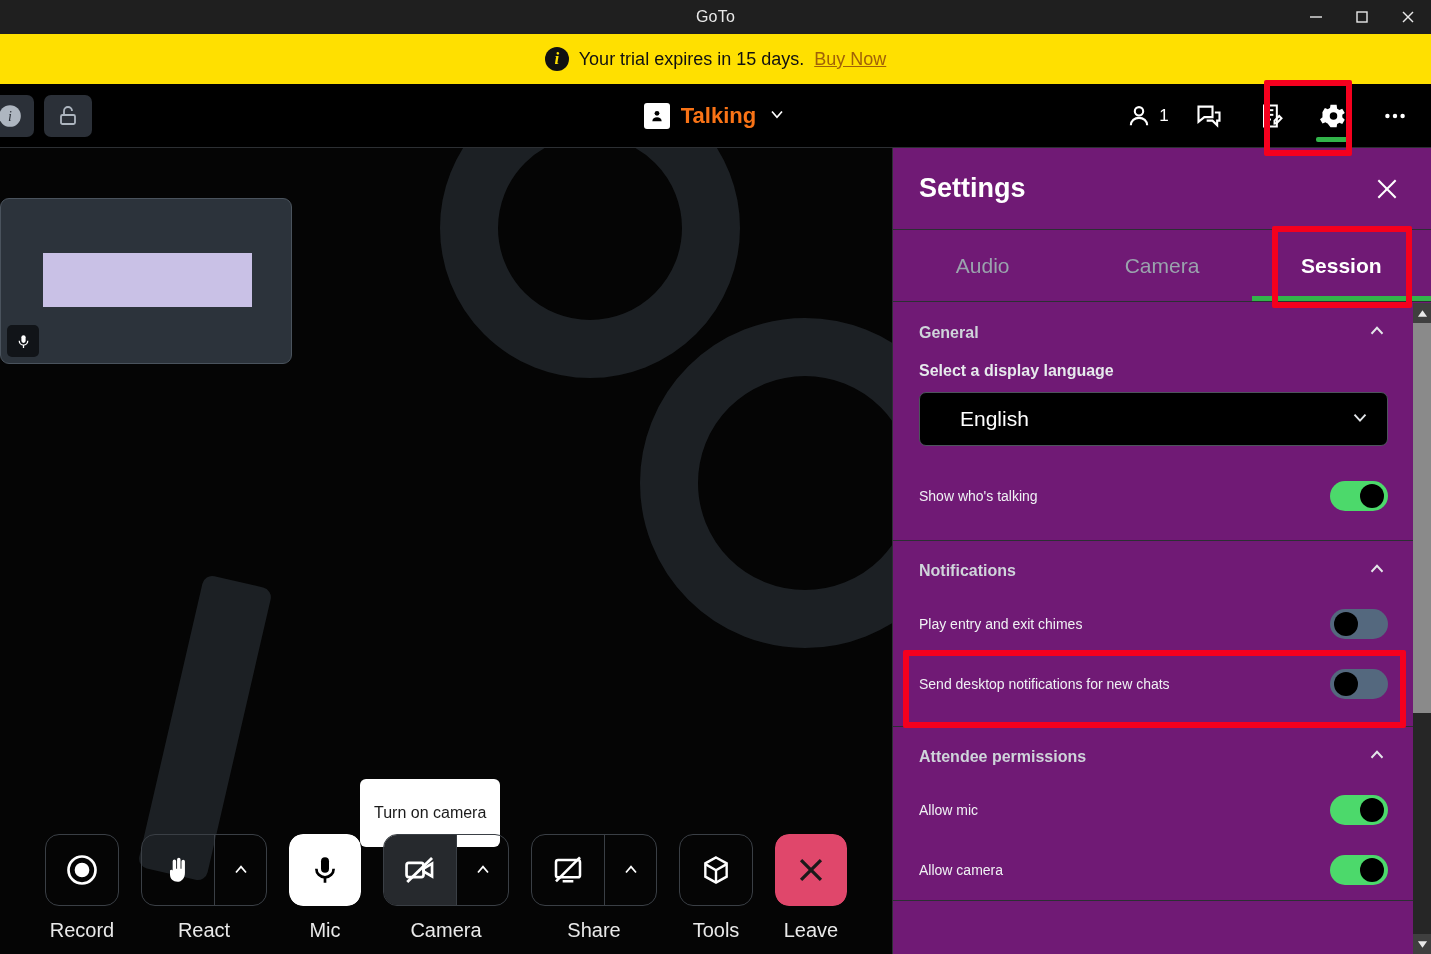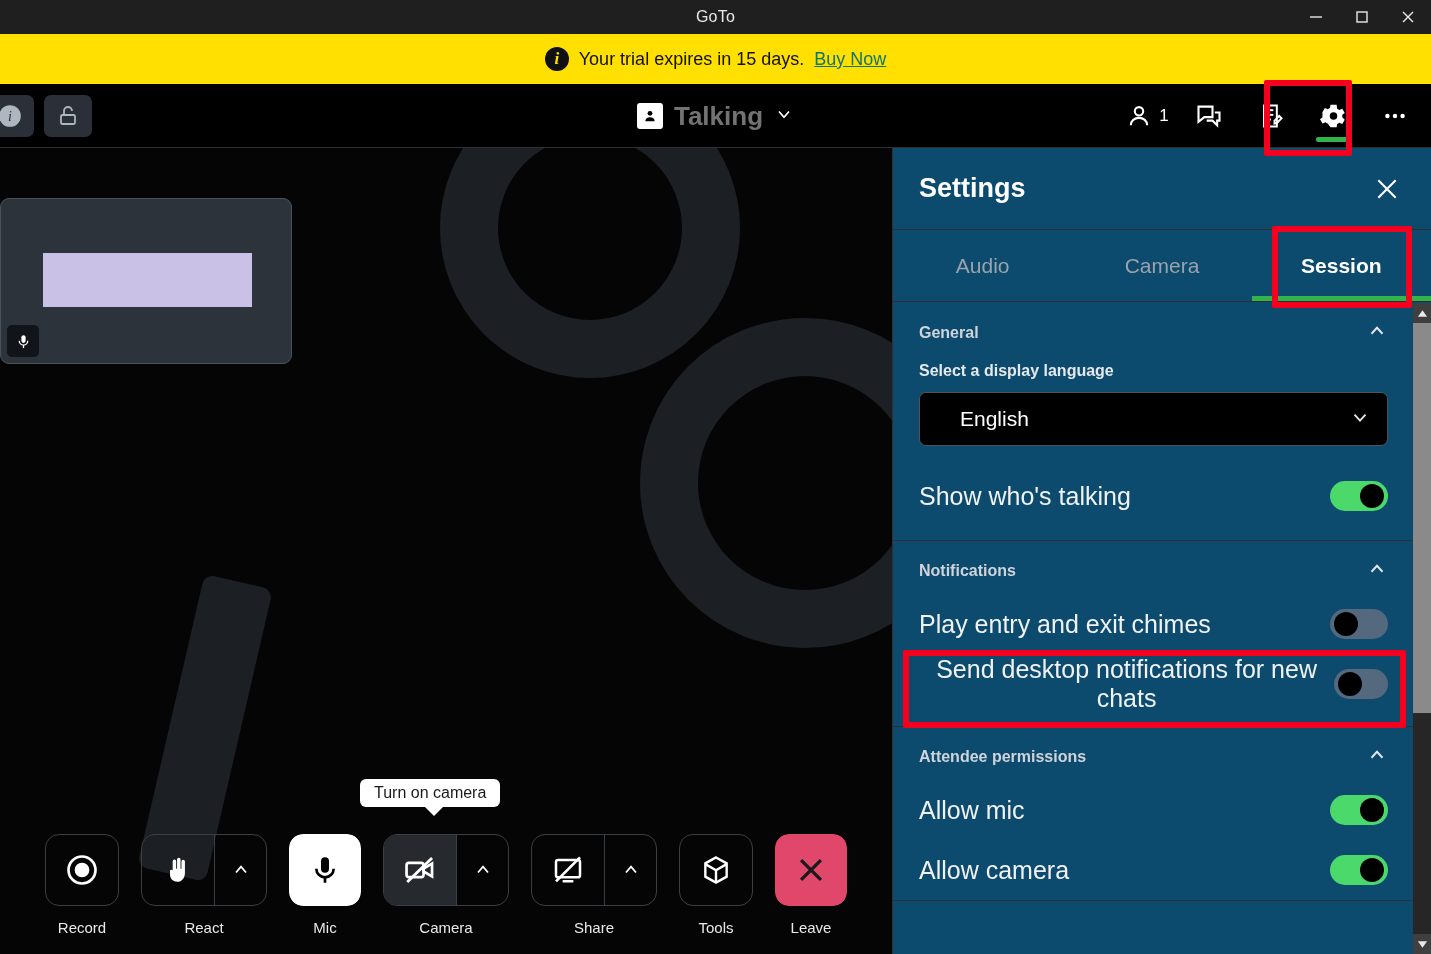--- a/index.html
+++ b/index.html
@@ -27,21 +27,21 @@
   .banner{
     position:absolute; left:0; top:34px; width:1431px; height:50px;
     background:#FFE000; display:flex; align-items:center; justify-content:center;
     gap:10px; color:#111; font-size:18px;
   }
   .banner-info{
     width:24px; height:24px; border-radius:50%; background:#111; color:#FFE000;
     display:flex; align-items:center; justify-content:center;
     font-family:"Liberation Serif", serif; font-weight:bold; font-size:17px; font-style:italic;
   }
-  .banner-link{ color:#0f766e; text-decoration:underline; cursor:pointer; }
+  .banner-link{ color:#a16207; text-decoration:underline; cursor:pointer; }
 
   
   .apptoolbar{
     position:absolute; left:0; top:84px; width:1431px; height:64px;
     background:#000; border-bottom:1px solid #2c2f33;
   }
   .tb-left{ position:absolute; left:-14px; top:11px; display:flex; gap:10px; align-items:center; }
   .tb-chip{
     width:48px; height:42px; background:#2b3038; border-radius:7px;
     display:flex; align-items:center; justify-content:center;
@@ -49,21 +49,21 @@
   .tb-center{
     position:absolute; left:0; top:0; width:1431px; height:64px;
     display:flex; align-items:center; justify-content:center; gap:10px;
     pointer-events:none;
   }
   .talking-pill{ display:flex; align-items:center; gap:11px; pointer-events:auto; }
   .talking-av{
     width:26px; height:26px; background:#fff; border-radius:3px;
     display:flex; align-items:center; justify-content:center;
   }
-  .talking-label{ font-size:26px; font-weight:bold; color:#737373; }
+  .talking-label{ font-size:22px; font-weight:bold; color:#f97316; }
   .tb-right{
     position:absolute; right:8px; top:0; height:64px; display:flex; align-items:center; gap:6px;
   }
   .tb-icon{
     width:56px; height:64px; display:flex; align-items:center; justify-content:center;
     position:relative; gap:6px;
   }
   .tb-icon .count{ font-size:17px; color:#fff; }
   .tb-icon.active::after{
     content:""; position:absolute; bottom:6px; left:11px; right:11px; height:5px;
@@ -93,21 +93,21 @@
   }
   .self-mic{
     position:absolute; left:6px; bottom:6px; width:32px; height:32px;
     background:#111418; border-radius:5px;
     display:flex; align-items:center; justify-content:center;
   }
 
   
   .tooltip{
     position:absolute; left:360px; top:779px; background:#fff; color:#1a1a1a;
-    border-radius:6px; padding:5px 14px; font-size:16px; white-space:nowrap;
+    border-radius:6px; padding:25px 14px; font-size:16px; white-space:nowrap;
   }
   .tooltip::after{
     content:""; position:absolute; left:64px; bottom:-9px;
     border-left:10px solid transparent; border-right:10px solid transparent;
     border-top:10px solid #fff;
   }
 
   
   .controlbar{
     position:absolute; left:0; top:828px; width:892px; height:126px;
@@ -120,32 +120,32 @@
     border:1px solid #3a3f45; border-radius:14px; overflow:hidden;
   }
   .ctrl-main{
     width:72px; display:flex; align-items:center; justify-content:center;
     background:transparent;
   }
   .ctrl-caret{
     width:52px; display:flex; align-items:center; justify-content:center;
     border-left:1px solid #3a3f45;
   }
-  .ctrl-label{ margin-top:13px; font-size:15px; color:#e9e9e9; }
+  .ctrl-label{ margin-top:13px; font-size:20px; color:#e9e9e9; }
 
   .ctrl.mic .ctrl-btnrow{ border:none; }
   .ctrl.mic .ctrl-main{ background:#fff; border-radius:14px; width:72px; }
   .ctrl.camera .ctrl-main{ background:#26292d; }
   .ctrl.leave .ctrl-btnrow{ border:none; }
   .ctrl.leave .ctrl-main{ background:#E0476B; border-radius:14px; width:72px; }
 
   
   .panel{
     position:absolute; left:892px; top:148px; width:539px; height:806px;
-    background:#0c4a6e; border-left:1px solid #2c2f33;
+    background:#701a75; border-left:1px solid #2c2f33;
   }
   .panel-header{
     height:82px; display:flex; align-items:center; justify-content:space-between;
     padding:0 26px; border-bottom:1px solid #2c2f33;
   }
   .panel-title{ font-size:27px; font-weight:bold; }
   .panel-close{ width:36px; height:36px; display:flex; align-items:center; justify-content:center; }
 
   .panel-tabs{
     height:72px; display:flex; border-bottom:1px solid #2c2f33; position:relative;
@@ -175,21 +175,21 @@
     height:54px; border:1px solid #4d545c; border-radius:7px;
     display:flex; align-items:center; justify-content:space-between;
     padding:0 16px; background:#000;
   }
   .select-value{ font-size:21px; color:#fff;margin-left:24px; }
 
   .row{
     height:60px; display:flex; align-items:center; justify-content:space-between;
     padding:0 26px;
   }
-  .row-label{ font-size:25px; color:#f0f2f4;text-align:center; }
+  .row-label{ font-size:14px; color:#f0f2f4;text-align:center; }
 
   .toggle{ width:58px; height:30px; border-radius:15px; position:relative; }
   .toggle.on{ background:#4CD96B; }
   .toggle.off{ background:#54687e; }
   .toggle .knob{
     position:absolute; top:3px; width:24px; height:24px; border-radius:50%; background:#000;
   }
   .toggle.on .knob{ right:4px; }
   .toggle.off .knob{ left:4px; }
 

